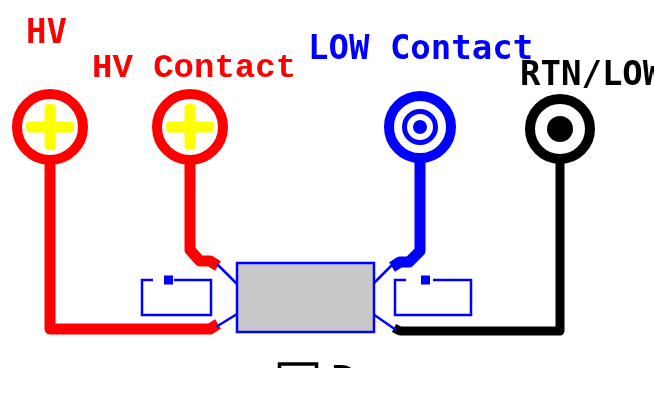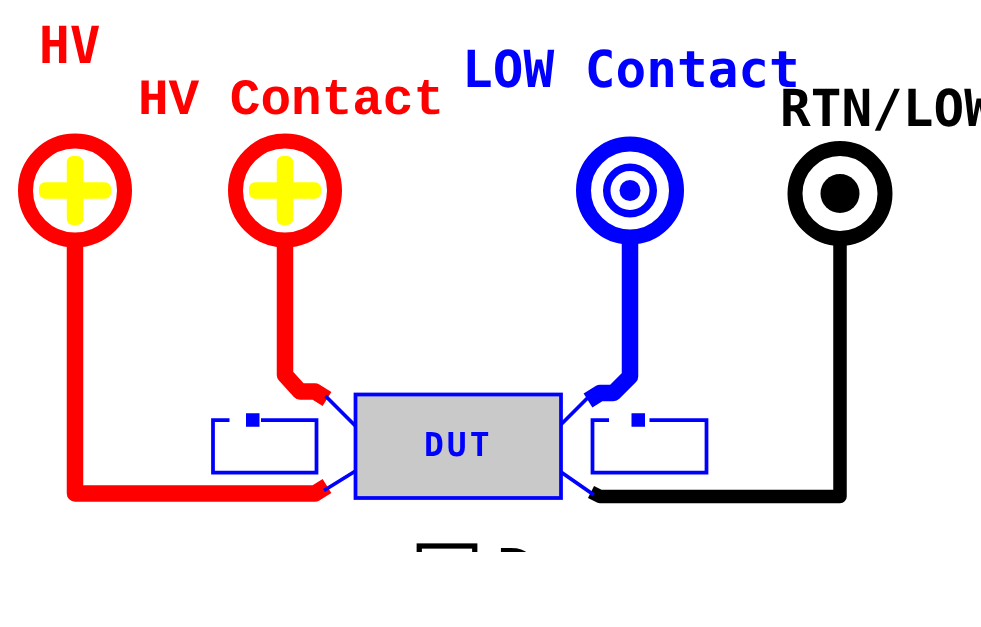--- a/index.html
+++ b/index.html
@@ -99,23 +99,20 @@
       <circle class="jack rtn" cx="560" cy="129" r="30"></circle>
       <circle class="dot rtn" cx="560" cy="129" r="13"></circle>
     </g>
   </svg>
 
   <div class="lbl lbl-hv" style="left:26px;  top:14px;">HV</div>
   <div class="lbl lbl-hv" style="left:92px;  top:51px;font-family:Liberation Mono, monospace;">HV Contact</div>
   <div class="lbl lbl-low" style="left:308px; top:6px;margin-top:24px;">LOW Contact</div>
   <div class="lbl lbl-rtn" style="left:491px; top:56px;margin-left:29px;">RTN/LOW</div>
 
-  <div class="dut-label-wrap">
-    <span class="dut-label">DUT</span>
-  </div>
 
   <div class="caption" aria-label="图 D">
     <svg class="glyph-tu" width="44" height="48" viewBox="0 0 44 48">
       <rect class="frame" x="3.5" y="5" width="37" height="40"></rect>
       <path class="stroke" d="M15 14 H29"></path>
       <path class="stroke" d="M28 13 L13 30"></path>
       <path class="stroke" d="M17.5 17 L31 30"></path>
       <path class="stroke" d="M21 32 L25.5 36"></path>
       <path class="stroke" d="M19.5 39 L24 42.5"></path>
     </svg>

